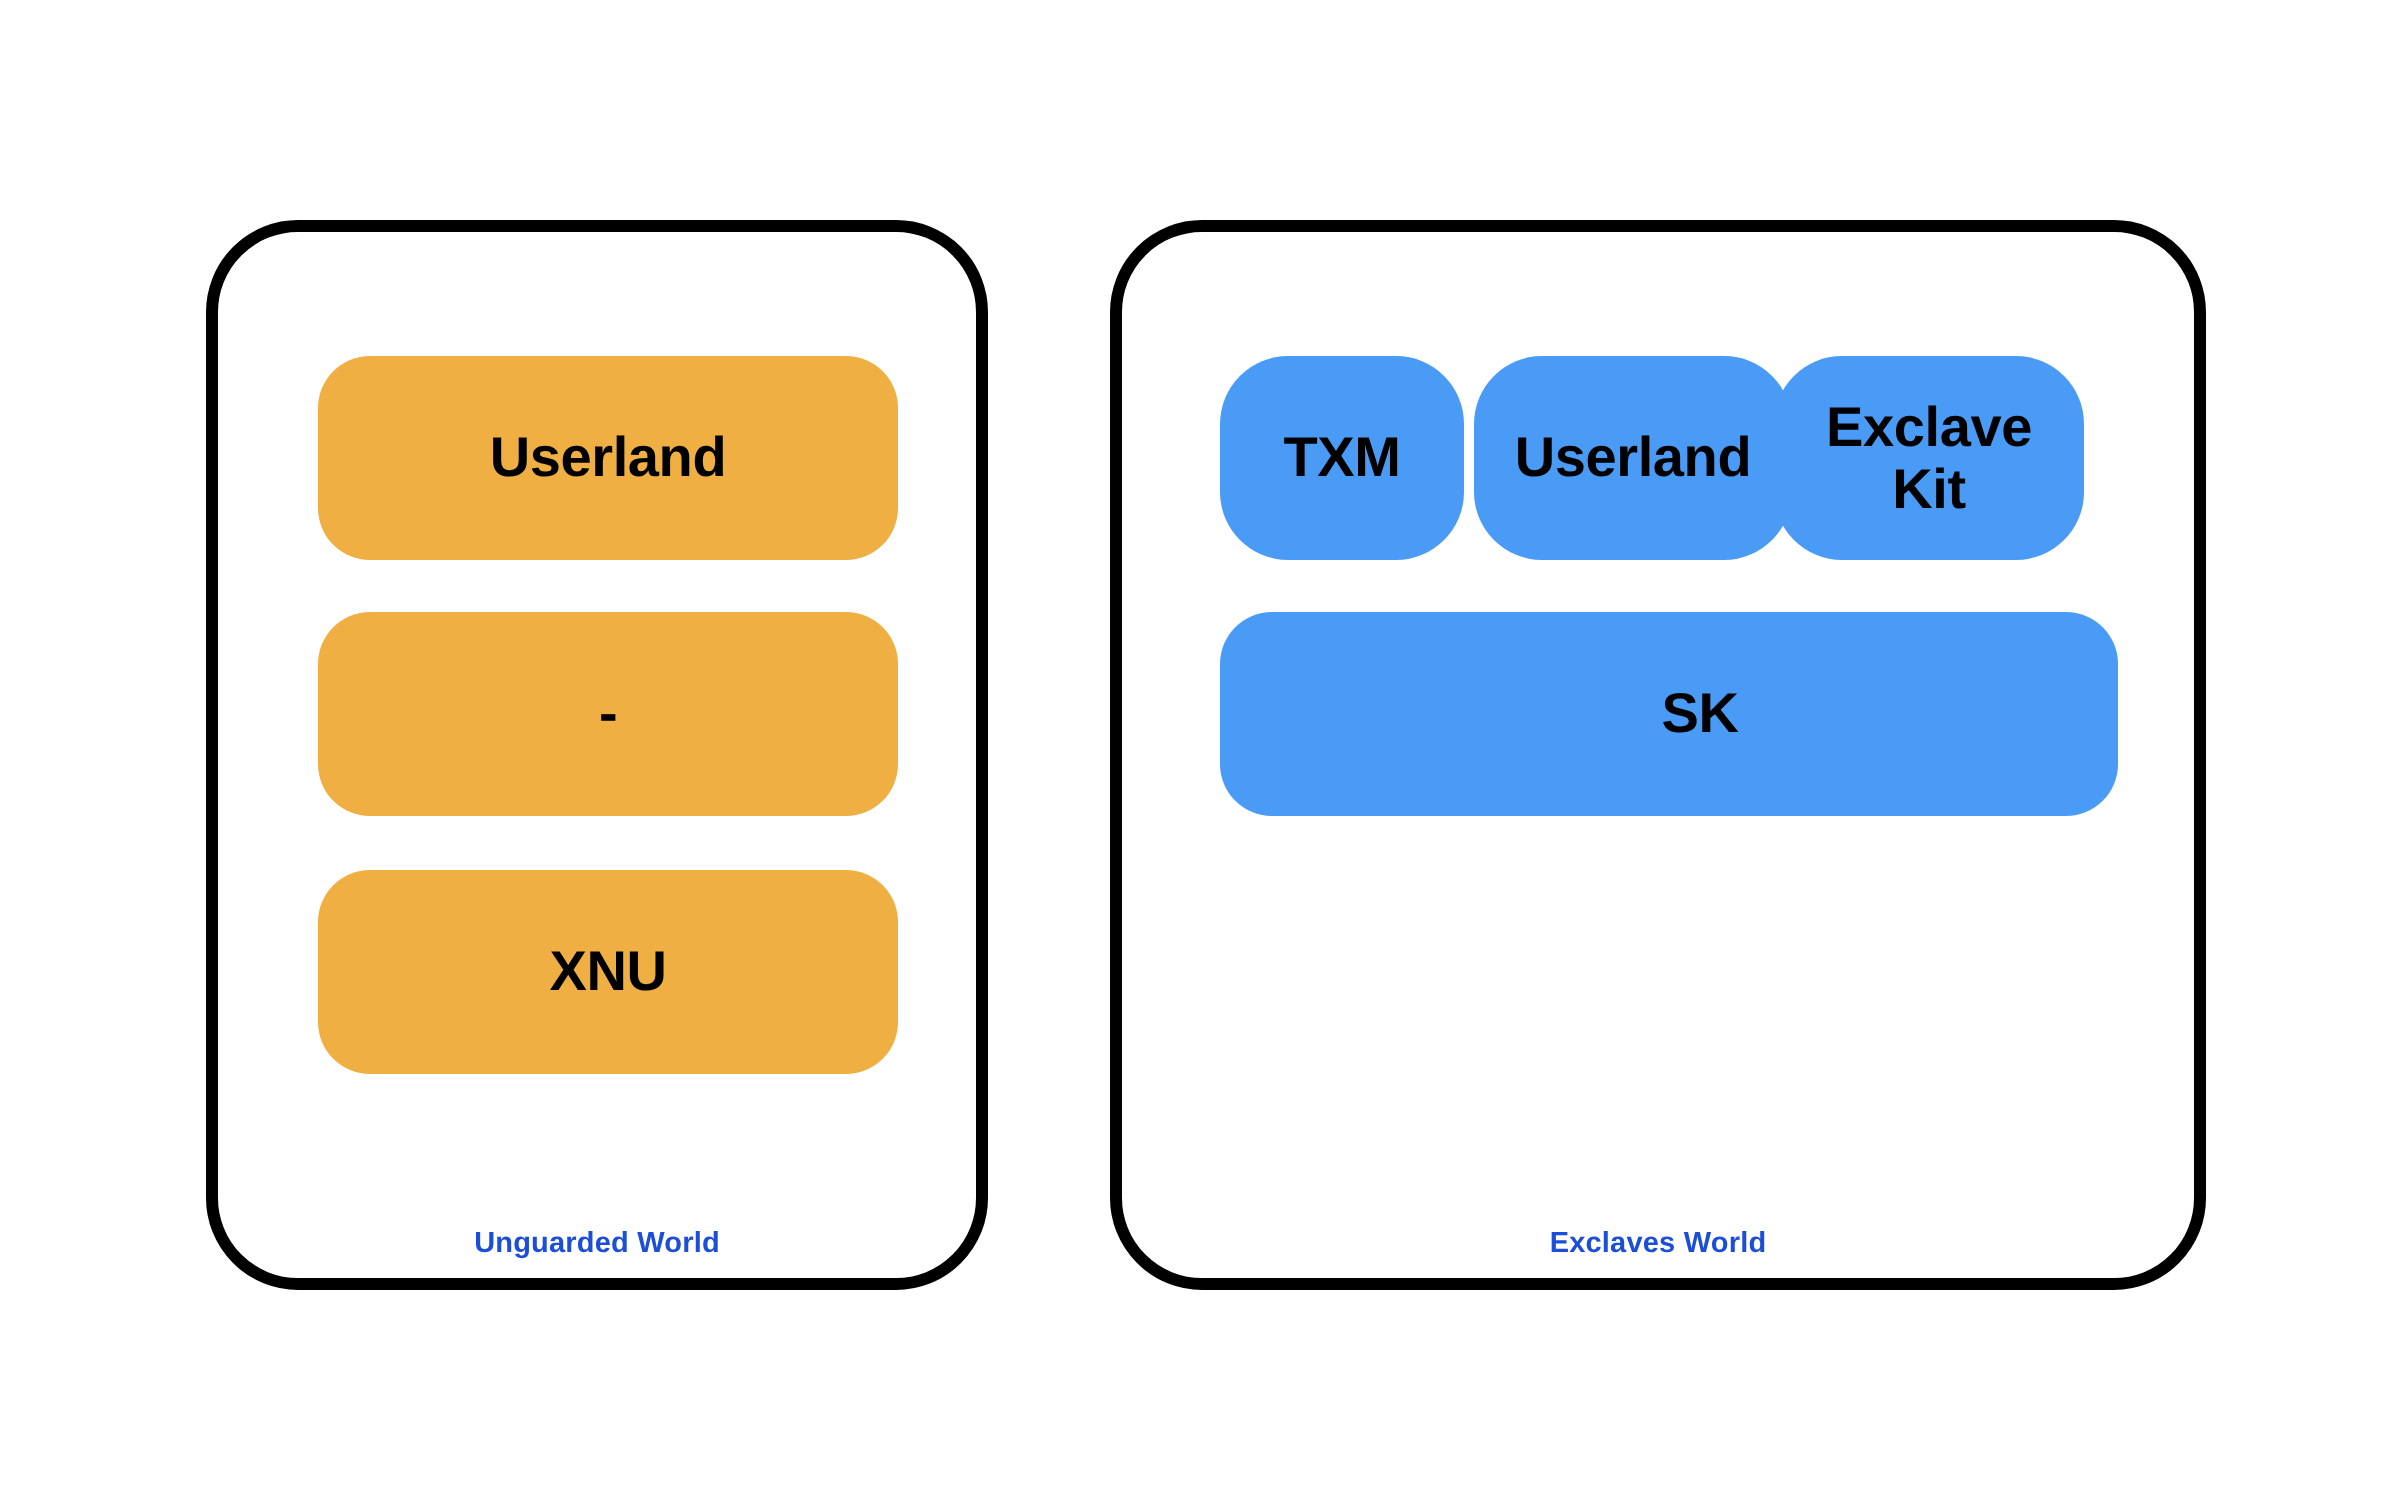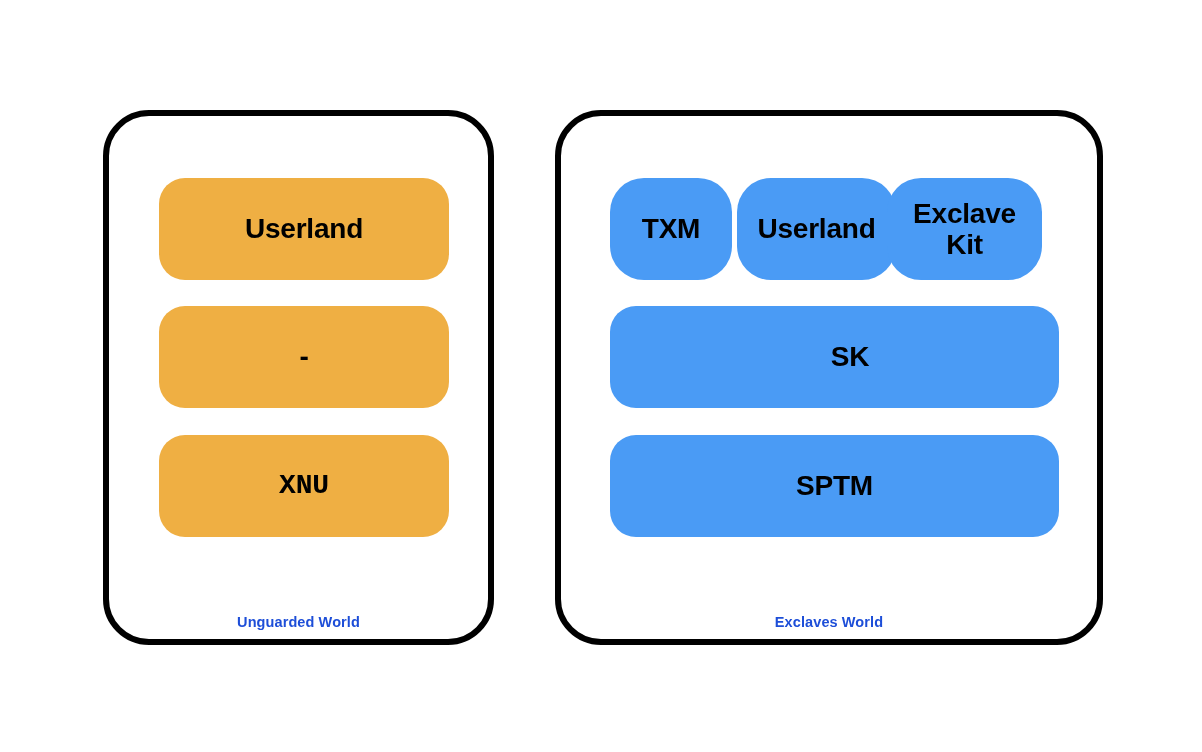--- a/index.html
+++ b/index.html
@@ -74,21 +74,21 @@
     padding: 2px 6px;
   }
 
   .stack-box.orange { background: #efaf43; }
   .stack-box.blue   { background: #4a9bf5; }
 
   
   
   #box-userland { left: 50px;  top: 62px;  width: 290px; height: 102px; }
   #box-dash     { left: 50px;  top: 190px; width: 290px; height: 102px; }
-  #box-xnu      { left: 50px;  top: 319px; width: 290px; height: 102px; font-family: Liberation Mono, monospace; }
+  #box-xnu      { left: 50px;  top: 319px; width: 290px; height: 102px; }
 
   
   #box-txm        { left: 49px;  top: 62px;  width: 122px; height: 102px; border-radius: 34px; }
   #box-exclaves   { left: 176px; top: 62px;  width: 159px; height: 102px; border-radius: 34px; }
   #box-exclavekit { left: 326px; top: 62px;  width: 155px; height: 102px; border-radius: 34px; }
   #box-sk         { left: 49px;  top: 190px; width: 449px; height: 102px; padding-left: 37px; }
   #box-sptm       { left: 49px;  top: 319px; width: 449px; height: 102px; }
 
   .stack-box-label {
     display: block;
@@ -128,20 +128,17 @@
     </div>
 
     <div class="stack-box blue" id="box-exclavekit">
       <span class="stack-box-label">Exclave Kit</span>
     </div>
 
     <div class="stack-box blue" id="box-sk">
       <span class="stack-box-label">SK</span>
     </div>
 
-    <div class="stack-box blue" id="box-sptm">
-      <span class="stack-box-label">SPTM</span>
-    </div>
 
     <div class="world-footer">Exclaves World</div>
   </div>
 
 </div>
 
 </body></html>

